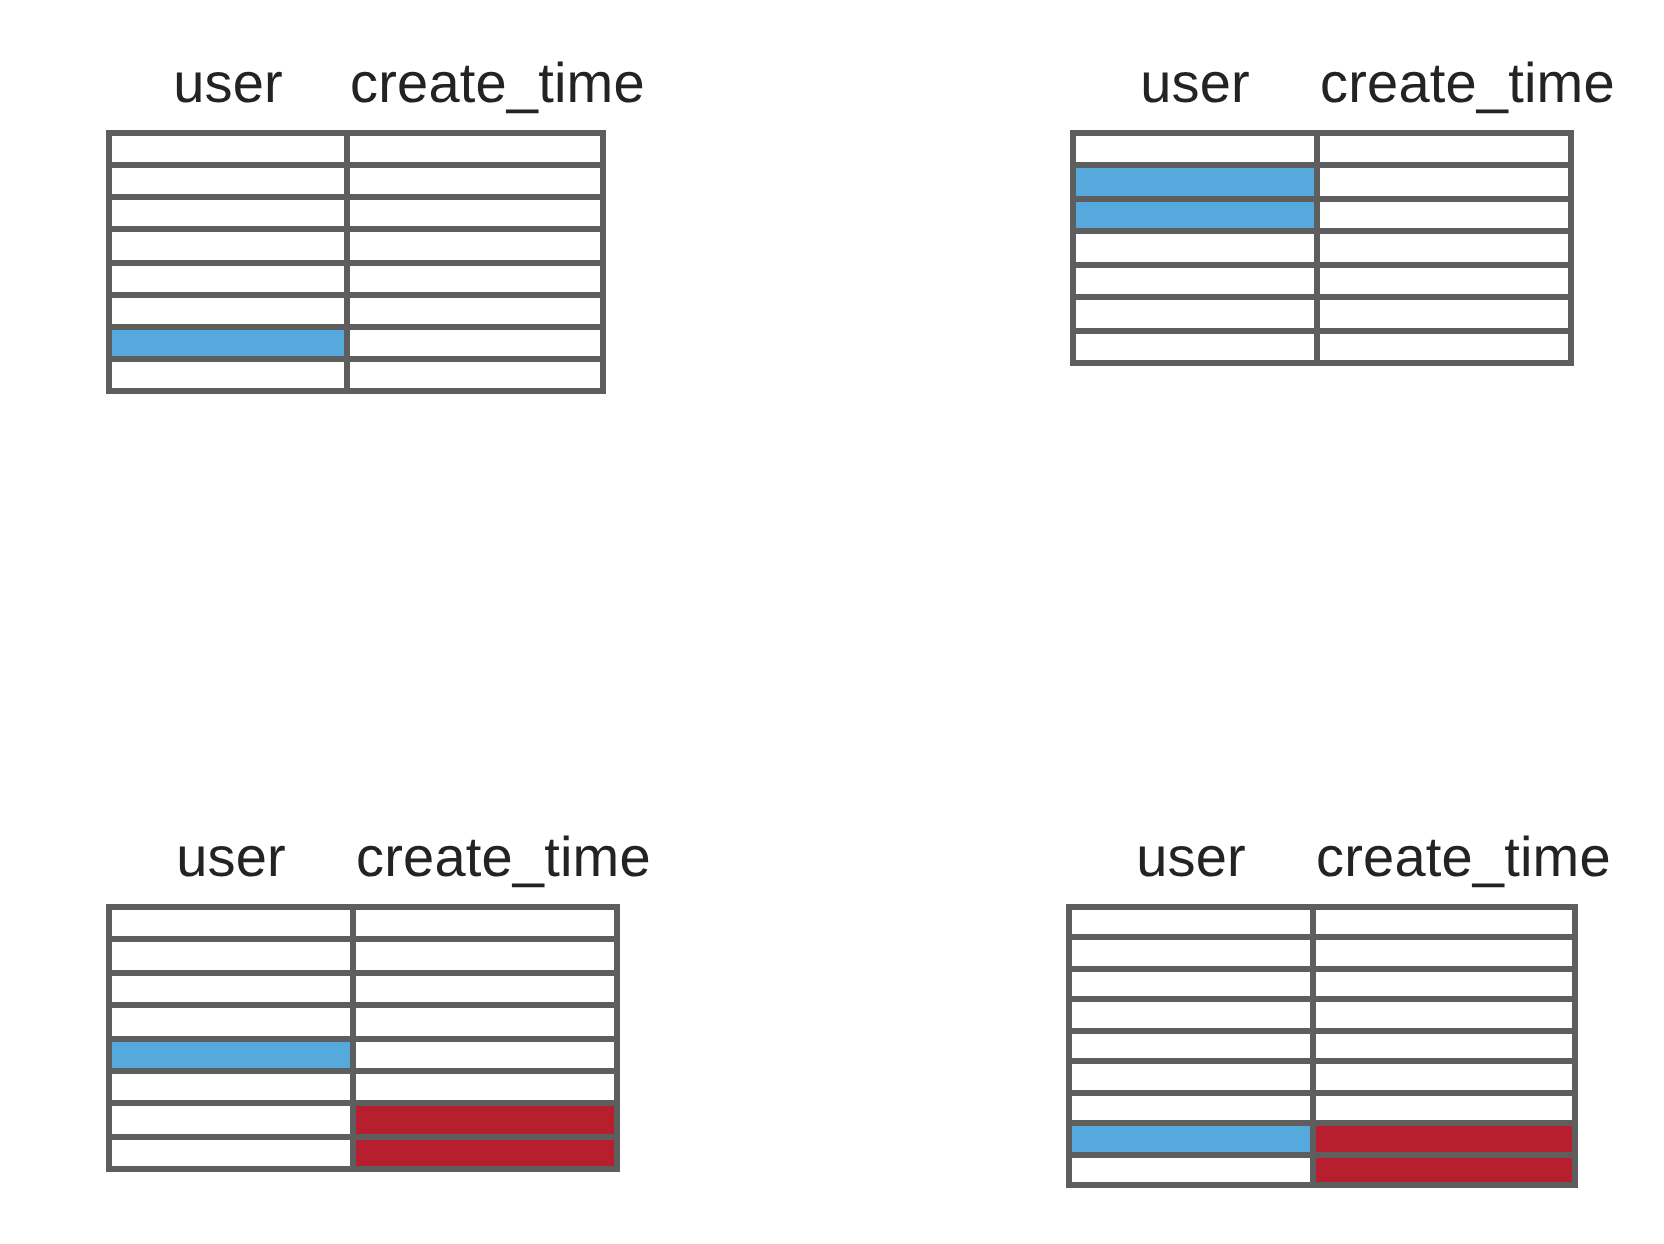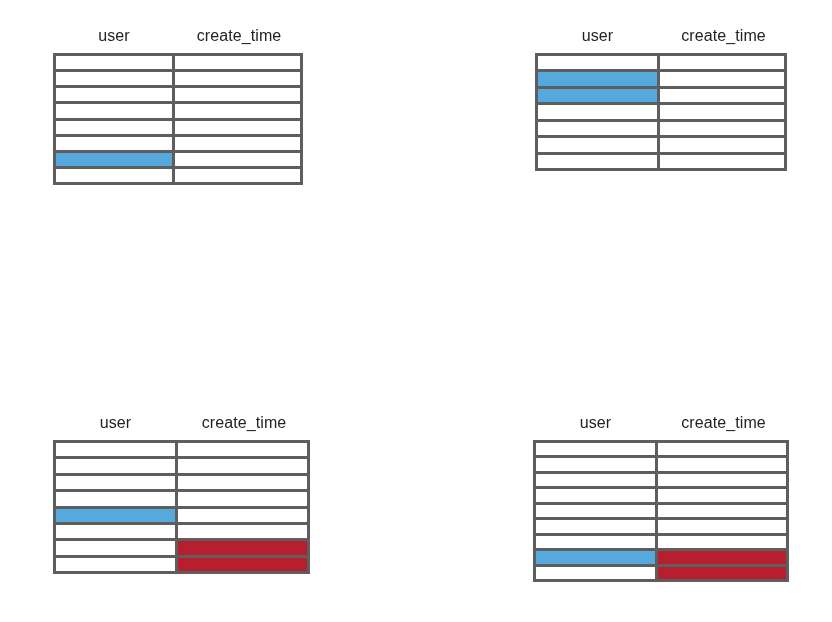--- a/index.html
+++ b/index.html
@@ -22,21 +22,21 @@
   }
 
   
   .table-unit {
     position: absolute;
   }
 
   .table-headers {
     display: flex;
     align-items: baseline;
-    font-size: 16px;
+    font-size: 28px;
     line-height: 1;
     color: #232323;
     letter-spacing: 0.1px;
     white-space: nowrap;
     margin-bottom: 9px;
   }
   .th-user {
     text-align: center;
   }
   .th-create {

